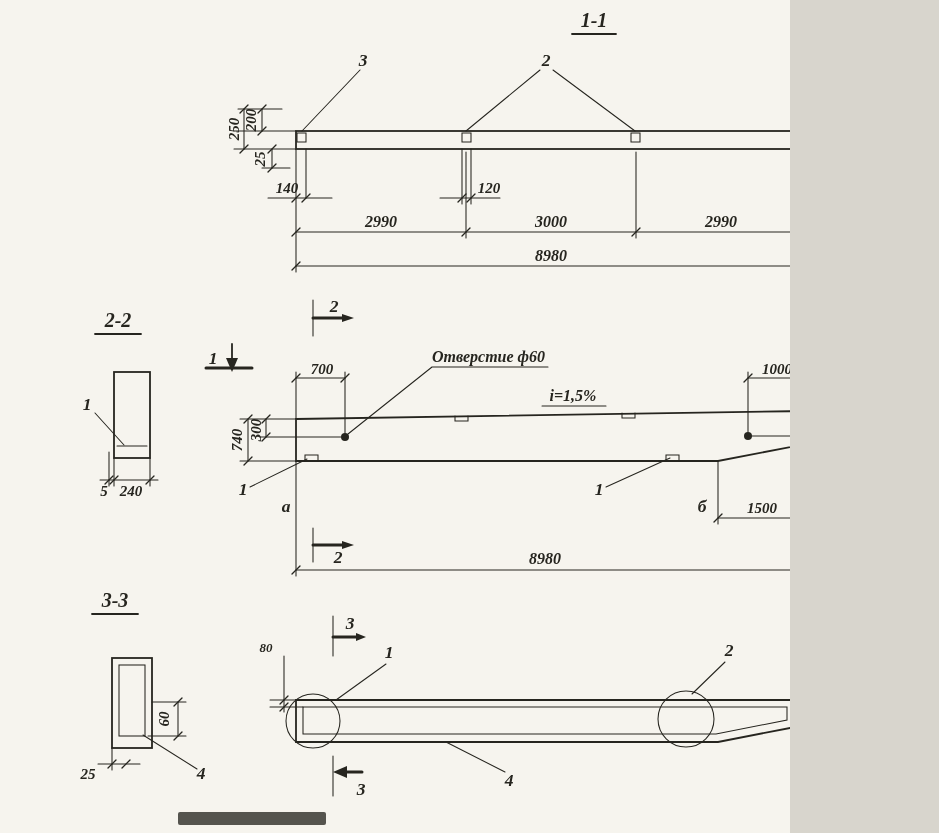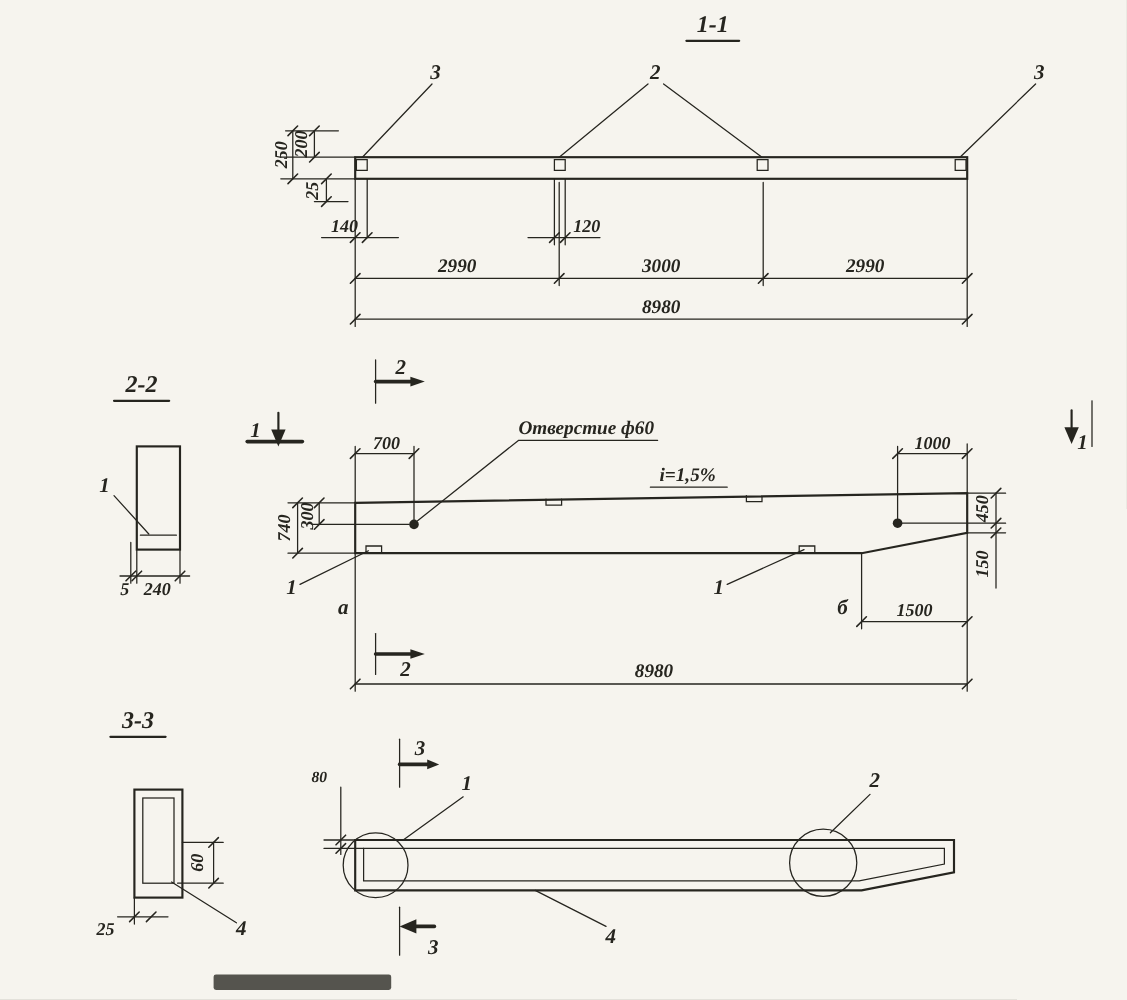--- a/index.html
+++ b/index.html
@@ -1,16 +1,16 @@
 <!DOCTYPE html>
 <html style="--paper: #f6f4ee; --ink: #26251f;"><head>
 <meta charset="utf-8">
 <style>
   html,body{margin:0;padding:0;background:#d8d5cd;}
-  .page{width:939px;height:833px;background:var(--paper,#f6f4ee);position:relative;overflow:hidden;}
+  .page{width:790px;height:833px;background:var(--paper,#f6f4ee);position:relative;overflow:hidden;}
   svg{display:block;}
   svg text{font-family:"Liberation Serif","DejaVu Serif",serif;font-style:italic;font-weight:600;fill:var(--ink,#26251f);}
   .t13{font-size:13px}
   .t15{font-size:15px}
   .t16{font-size:16px}
   .t17{font-size:17.5px}
   .t20{font-size:20px;font-weight:bold}
   .ln{stroke:var(--ink,#26251f);stroke-width:1.05;fill:none;stroke-linecap:round;}
   .md{stroke-width:1.8}
   .tk{stroke-width:1.3}

